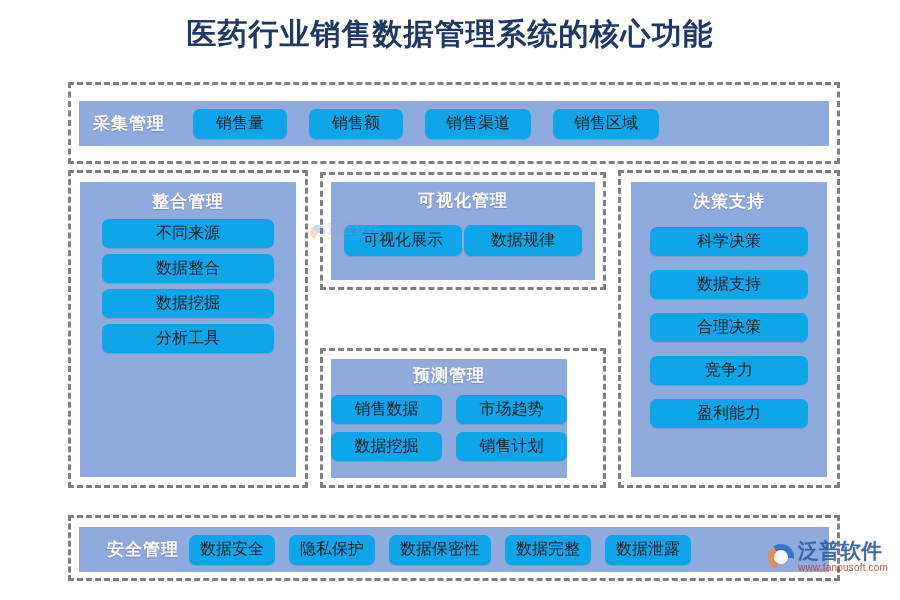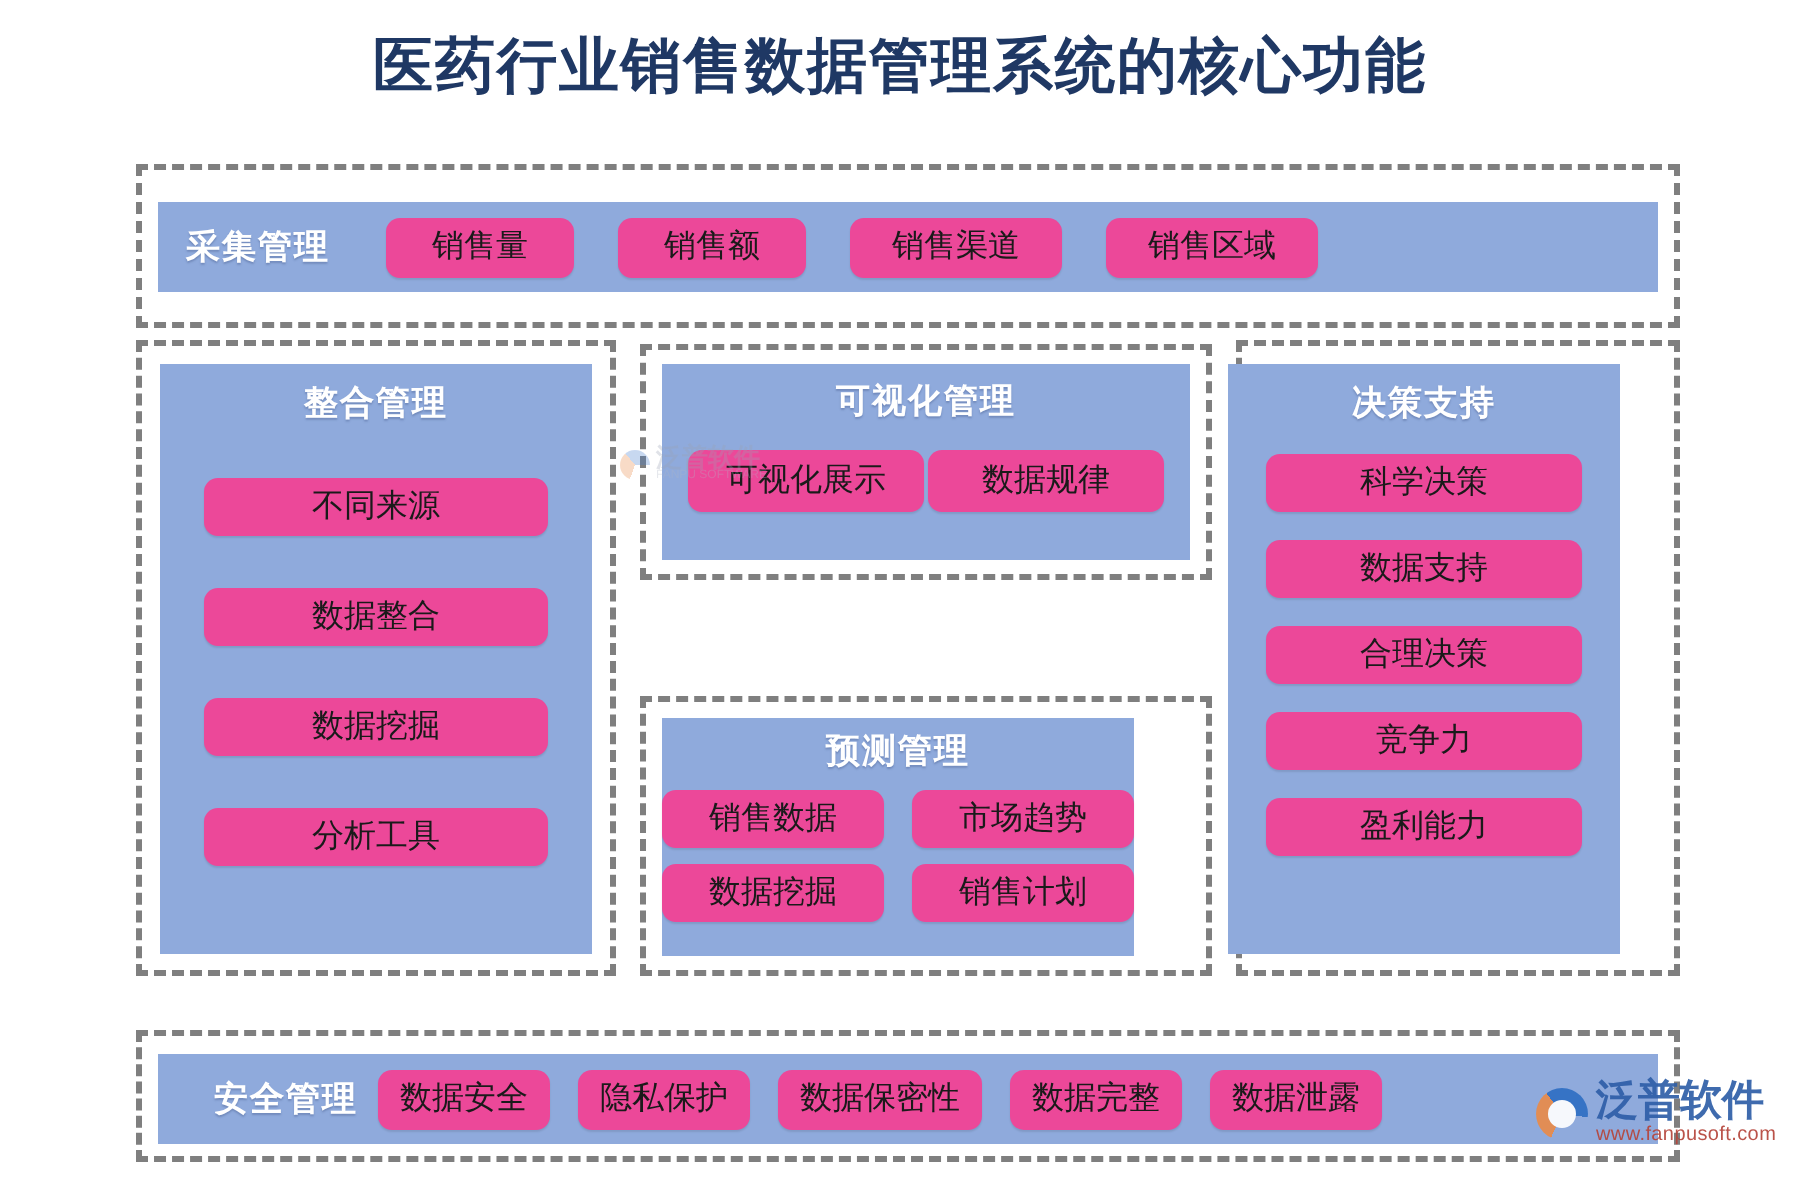--- a/index.html
+++ b/index.html
@@ -72,21 +72,21 @@
     font-size: 17px;
     line-height: 22px;
     letter-spacing: 1px;
     white-space: nowrap;
     text-shadow: 0 1px 1px rgba(60,80,130,0.35);
     flex: 0 0 auto;
   }
 
   
   .chip {
-    background: #ec4899;
+    background: #0ea5e9;
     border-radius: 7px;
     color: #1a1a1a;
     font-size: 16px;
     display: flex;
     align-items: center;
     justify-content: center;
     text-align: right;
     white-space: nowrap;
     box-sizing: border-box;
     box-shadow: 0 1px 1px rgba(0,0,0,0.10);
@@ -103,21 +103,21 @@
 
   
   #frame-integration { left: 68px; top: 170px; width: 240px; height: 318px; }
   #panel-integration {
     left: 80px; top: 182px; width: 216px; height: 295px;
     padding-top: 9px;
   }
   #panel-integration .chip {
     width: 172px; height: 29px; margin: 0 auto;
   }
-  #panel-integration .chip-wrap { margin-top: 26px; }
+  #panel-integration .chip-wrap { margin-top: 6px; }
 
   
   #frame-visual { left: 320px; top: 172px; width: 286px; height: 118px; }
   #panel-visual {
     left: 331px; top: 182px; width: 264px; height: 98px;
     padding-top: 8px;
   }
   #panel-visual .chip-row {
     display: flex; justify-content: center; gap: 2px; margin-top: 13px;
   }
@@ -130,21 +130,21 @@
     padding-top: 6px;
   }
   #panel-forecast .chip-row {
     display: flex; justify-content: center; gap: 14px; margin-top: 8px;
   }
   #panel-forecast .chip { width: 118px; height: 29px; }
 
   
   #frame-decision { left: 618px; top: 170px; width: 222px; height: 318px; }
   #panel-decision {
-    left: 614px; top: 182px; width: 196px; height: 295px;
+    left: 631px; top: 182px; width: 196px; height: 295px;
     padding-top: 9px;
   }
   #panel-decision .chip {
     width: 158px; height: 29px; margin: 0 auto;
   }
   #panel-decision .chip-wrap { margin-top: 14px; }
 
   
   #frame-security { left: 68px; top: 515px; width: 772px; height: 66px; }
   #panel-security {

